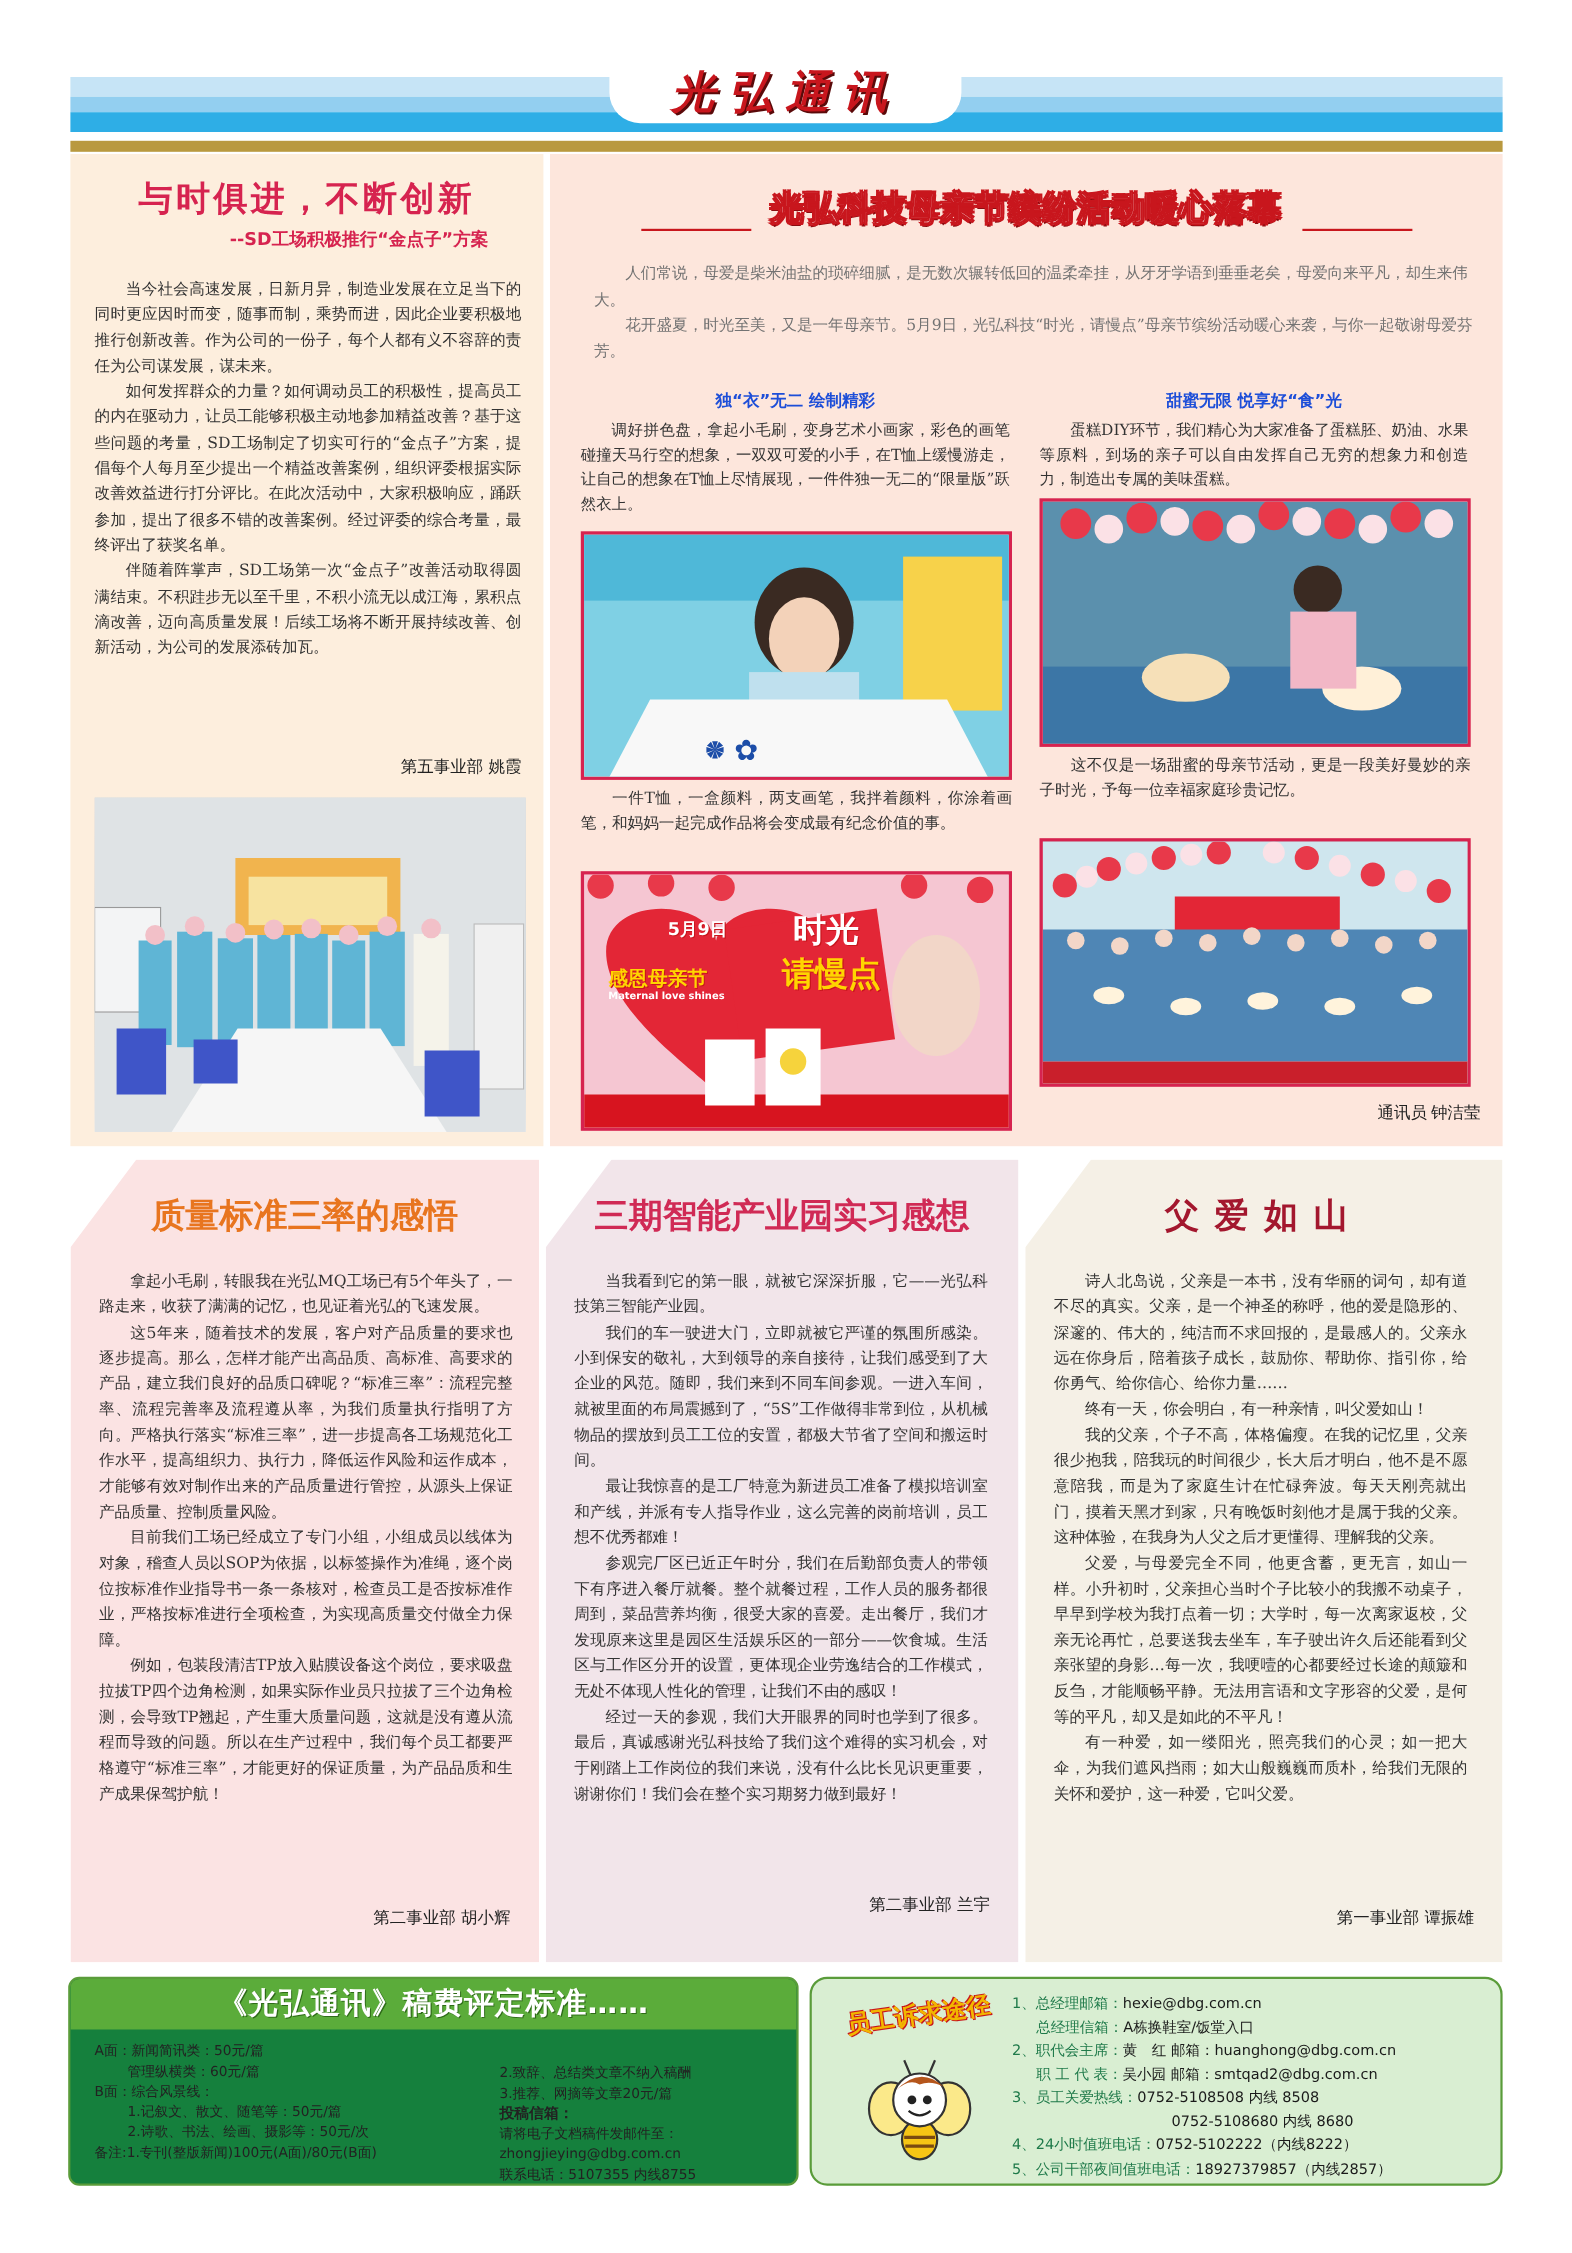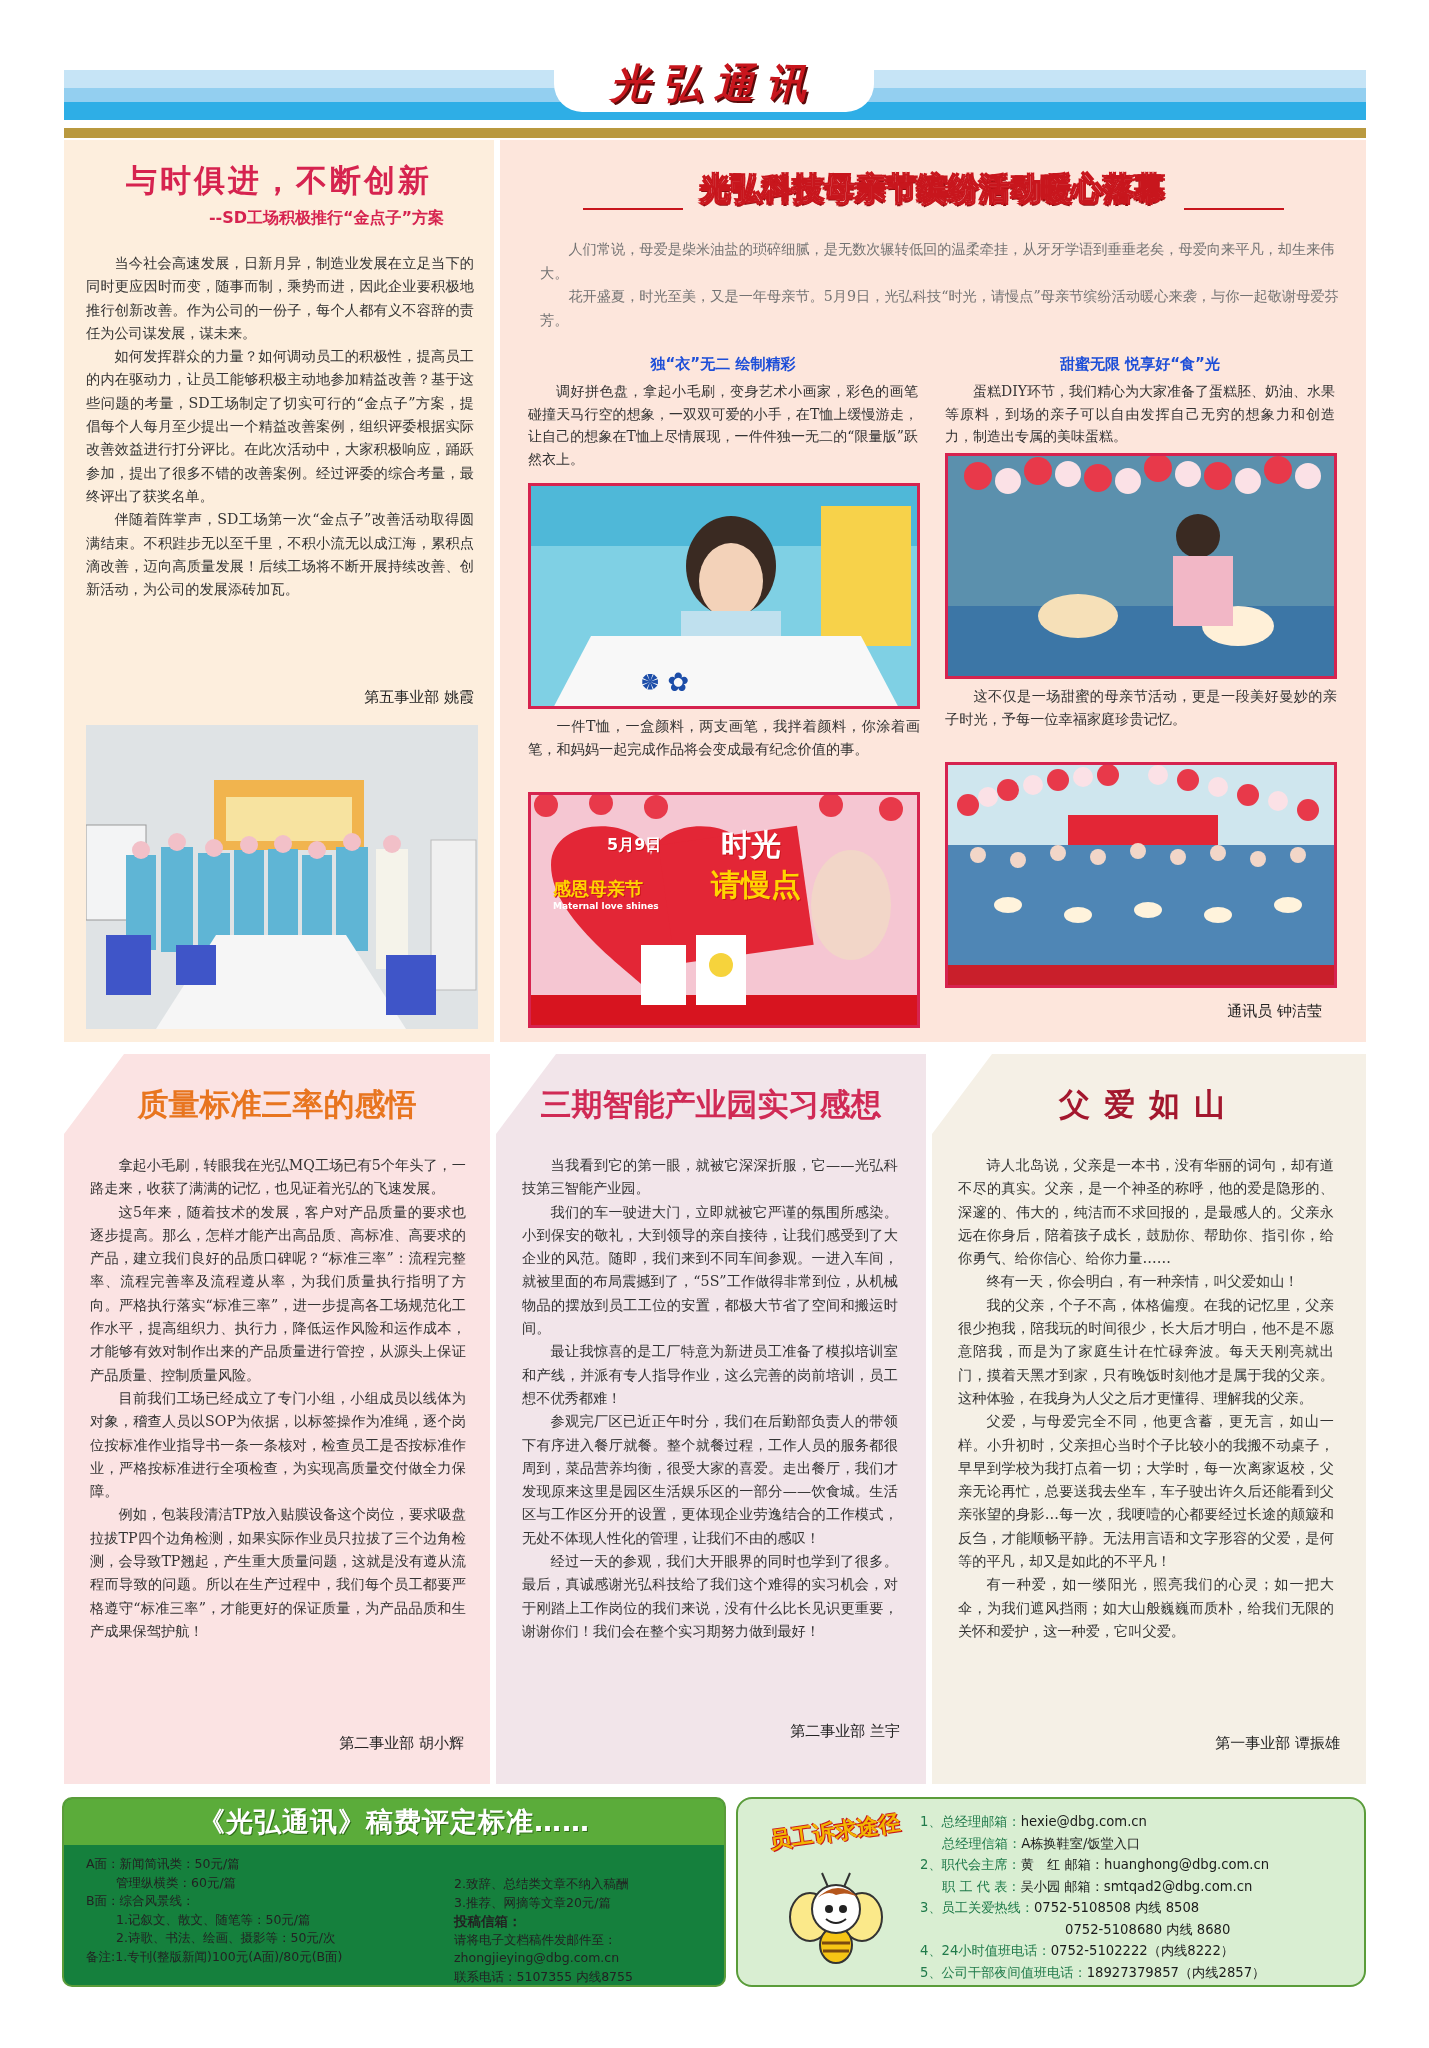--- a/index.html
+++ b/index.html
@@ -46,21 +46,21 @@
   .sub-col.c2 { left: 445px; top: 215px; }
   .sub-head { font-family: "DejaVu Sans", sans-serif; font-size: 15px; color: #1d4ed8; text-align: center; margin-bottom: 6px; }
   .sub-col .body-text { font-size: 14px; line-height: 22.5px; }
   .photo { position: absolute; border: 3px solid #d6234f; overflow: hidden; }
   .ph1 { left: 28px; top: 343px; width: 392px; height: 226px; background: linear-gradient(160deg,#53c3df 0%,#a6e1ee 40%,#fef3d2 70%,#e8b56e 100%); }
   .ph2 { left: 445px; top: 313px; width: 392px; height: 226px; background: linear-gradient(160deg,#3a7fa6 0%,#d9eef5 35%,#e87b89 60%,#f1d3c8 100%); }
   .ph3 { left: 28px; top: 652px; width: 392px; height: 236px; background: linear-gradient(180deg,#f4b2c5 0%,#e8394a 35%,#f07e8e 65%,#d51f2a 100%); }
   .ph4 { left: 445px; top: 622px; width: 392px; height: 226px; background: linear-gradient(180deg,#86cde0 0%,#f2a5b6 25%,#5b86a8 55%,#c92a34 100%); }
   .c1-after { position: absolute; left: 28px; top: 575px; width: 392px; }
   .c2-after { position: absolute; left: 445px; top: 545px; width: 392px; }
-  .a2-author { position: absolute; right: 44px; top: 862px; }
+  .a2-author { position: absolute; right: 20px; top: 862px; font-family: Liberation Serif, serif; }
 
   .photo-label { position: absolute; font-family: "DejaVu Sans", sans-serif; font-weight: bold; color: #fff; text-shadow: 1px 1px 0 #c8161d; }
 
   
   .b-title { position: absolute; left: 0; top: 30px; width: 100%; text-align: center; font-family: "DejaVu Sans", sans-serif; font-weight: bold; font-size: 31px; }
   .b-body { position: absolute; left: 26px; top: 100px; width: 376px; }
   .b-author { position: absolute; right: 26px; }
   .q-title { color: #e8751f; }
   .i-title { color: #d02a55; }
   .f-title { color: #a3172e; letter-spacing: 14px; }

